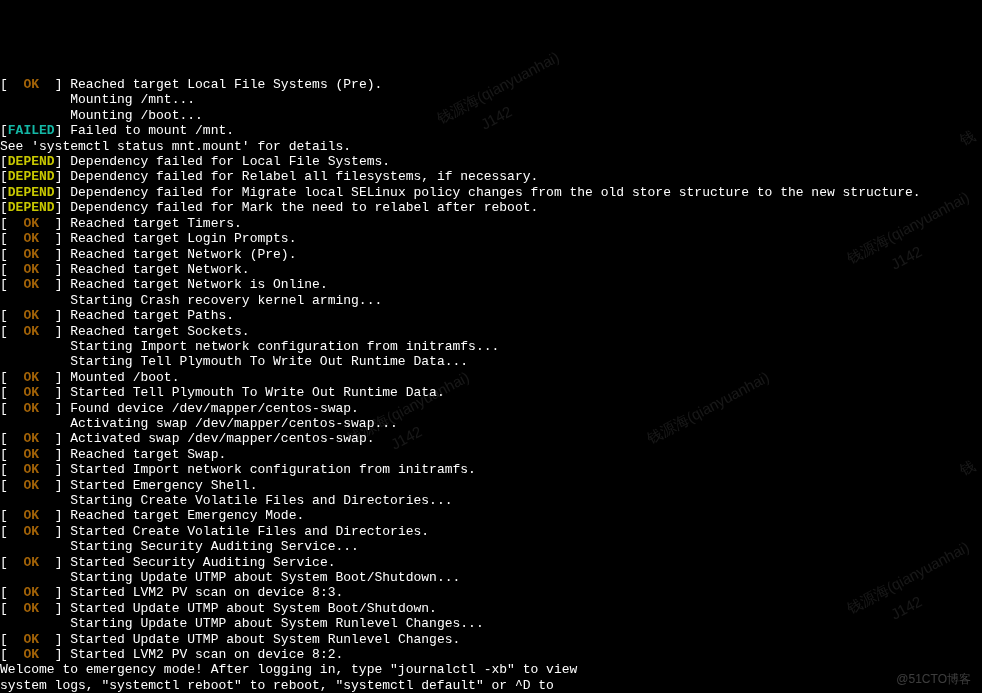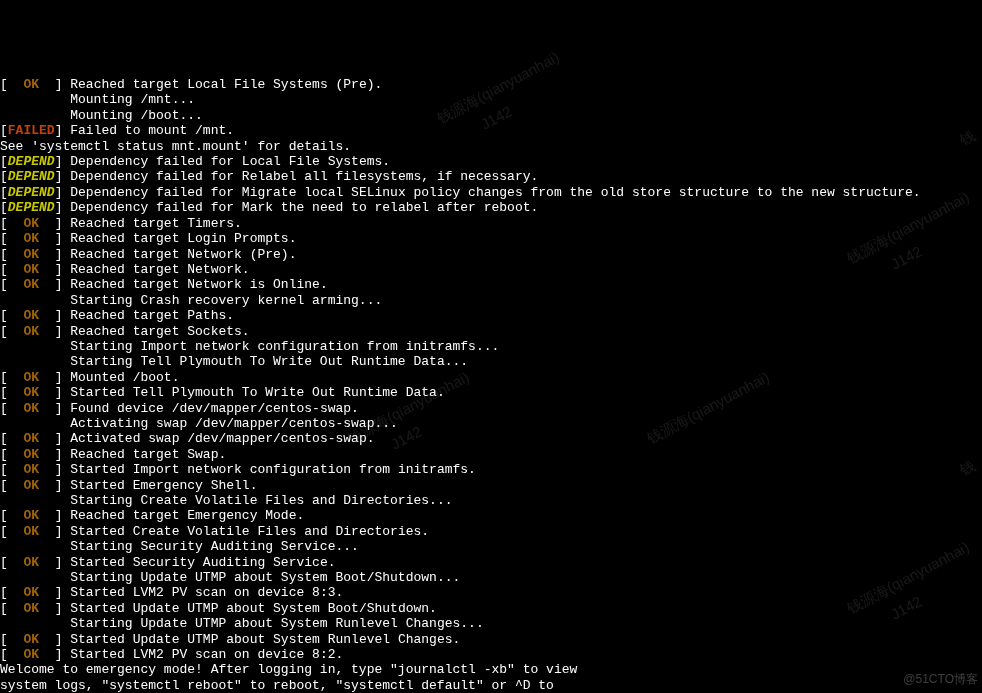--- a/index.html
+++ b/index.html
@@ -1,26 +1,26 @@
 <!DOCTYPE html>
 <html><head>
 <meta charset="utf-8">
 <style>
   html,body{margin:0;padding:0;background:#000;color:#fff;
     font-family:"Courier New",Consolas,monospace;font-size:13px;
     line-height:15.4px;width:982px;height:693px;overflow:hidden;
     letter-spacing:0px;white-space:pre;}
   .term{padding:0;}
   .ok{color:#a16207;font-weight:bold;}
-  .fail{color:#c2410c;font-weight:bold;}
-  .dep{color:#c8c800;font-weight:bold;font-style:italic;}
+  .fail{color:#14b8a6;font-weight:bold;}
+  .dep{color:#c8c800;font-weight:bold;}
   .plain{color:#fff;}
   .wm{position:absolute;color:rgba(200,200,200,0.12);font-size:15px;
     pointer-events:none;transform:rotate(-28deg);font-family:sans-serif;}
-  .wm2{position:absolute;right:4px;bottom:6px;color:rgba(220,220,220,0.28);
+  .wm2{position:absolute;right:11px;bottom:6px;color:rgba(220,220,220,0.28);
     font-size:12px;font-family:sans-serif;pointer-events:none;margin-top:12px;}
 </style>
 </head>
 <body>
 
 
 
 <div class="term" id="term"><div><span class="plain">[</span><span class="ok">  OK  </span><span class="plain">] </span><span class="plain">Reached target Local File Systems (Pre).</span></div><div><span class="plain">         </span><span class="plain">Mounting /mnt...</span></div><div><span class="plain">         </span><span class="plain">Mounting /boot...</span></div><div><span class="plain">[</span><span class="fail">FAILED</span><span class="plain">] </span><span class="plain">Failed to mount /mnt.</span></div><div><span class="plain">See 'systemctl status mnt.mount' for details.</span></div><div><span class="plain">[</span><span class="dep">DEPEND</span><span class="plain">] </span><span class="plain">Dependency failed for Local File Systems.</span></div><div><span class="plain">[</span><span class="dep">DEPEND</span><span class="plain">] </span><span class="plain">Dependency failed for Relabel all filesystems, if necessary.</span></div><div><span class="plain">[</span><span class="dep">DEPEND</span><span class="plain">] </span><span class="plain">Dependency failed for Migrate local SELinux policy changes from the old store structure to the new structure.</span></div><div><span class="plain">[</span><span class="dep">DEPEND</span><span class="plain">] </span><span class="plain">Dependency failed for Mark the need to relabel after reboot.</span></div><div><span class="plain">[</span><span class="ok">  OK  </span><span class="plain">] </span><span class="plain">Reached target Timers.</span></div><div><span class="plain">[</span><span class="ok">  OK  </span><span class="plain">] </span><span class="plain">Reached target Login Prompts.</span></div><div><span class="plain">[</span><span class="ok">  OK  </span><span class="plain">] </span><span class="plain">Reached target Network (Pre).</span></div><div><span class="plain">[</span><span class="ok">  OK  </span><span class="plain">] </span><span class="plain">Reached target Network.</span></div><div><span class="plain">[</span><span class="ok">  OK  </span><span class="plain">] </span><span class="plain">Reached target Network is Online.</span></div><div><span class="plain">         </span><span class="plain">Starting Crash recovery kernel arming...</span></div><div><span class="plain">[</span><span class="ok">  OK  </span><span class="plain">] </span><span class="plain">Reached target Paths.</span></div><div><span class="plain">[</span><span class="ok">  OK  </span><span class="plain">] </span><span class="plain">Reached target Sockets.</span></div><div><span class="plain">         </span><span class="plain">Starting Import network configuration from initramfs...</span></div><div><span class="plain">         </span><span class="plain">Starting Tell Plymouth To Write Out Runtime Data...</span></div><div><span class="plain">[</span><span class="ok">  OK  </span><span class="plain">] </span><span class="plain">Mounted /boot.</span></div><div><span class="plain">[</span><span class="ok">  OK  </span><span class="plain">] </span><span class="plain">Started Tell Plymouth To Write Out Runtime Data.</span></div><div><span class="plain">[</span><span class="ok">  OK  </span><span class="plain">] </span><span class="plain">Found device /dev/mapper/centos-swap.</span></div><div><span class="plain">         </span><span class="plain">Activating swap /dev/mapper/centos-swap...</span></div><div><span class="plain">[</span><span class="ok">  OK  </span><span class="plain">] </span><span class="plain">Activated swap /dev/mapper/centos-swap.</span></div><div><span class="plain">[</span><span class="ok">  OK  </span><span class="plain">] </span><span class="plain">Reached target Swap.</span></div><div><span class="plain">[</span><span class="ok">  OK  </span><span class="plain">] </span><span class="plain">Started Import network configuration from initramfs.</span></div><div><span class="plain">[</span><span class="ok">  OK  </span><span class="plain">] </span><span class="plain">Started Emergency Shell.</span></div><div><span class="plain">         </span><span class="plain">Starting Create Volatile Files and Directories...</span></div><div><span class="plain">[</span><span class="ok">  OK  </span><span class="plain">] </span><span class="plain">Reached target Emergency Mode.</span></div><div><span class="plain">[</span><span class="ok">  OK  </span><span class="plain">] </span><span class="plain">Started Create Volatile Files and Directories.</span></div><div><span class="plain">         </span><span class="plain">Starting Security Auditing Service...</span></div><div><span class="plain">[</span><span class="ok">  OK  </span><span class="plain">] </span><span class="plain">Started Security Auditing Service.</span></div><div><span class="plain">         </span><span class="plain">Starting Update UTMP about System Boot/Shutdown...</span></div><div><span class="plain">[</span><span class="ok">  OK  </span><span class="plain">] </span><span class="plain">Started LVM2 PV scan on device 8:3.</span></div><div><span class="plain">[</span><span class="ok">  OK  </span><span class="plain">] </span><span class="plain">Started Update UTMP about System Boot/Shutdown.</span></div><div><span class="plain">         </span><span class="plain">Starting Update UTMP about System Runlevel Changes...</span></div><div><span class="plain">[</span><span class="ok">  OK  </span><span class="plain">] </span><span class="plain">Started Update UTMP about System Runlevel Changes.</span></div><div><span class="plain">[</span><span class="ok">  OK  </span><span class="plain">] </span><span class="plain">Started LVM2 PV scan on device 8:2.</span></div><div><span class="plain">Welcome to emergency mode! After logging in, type "journalctl -xb" to view</span></div><div><span class="plain">system logs, "systemctl reboot" to reboot, "systemctl default" or ^D to</span></div></div>
 
 <div class="wm" style="top:80px;left:430px;">钱源海(qianyuanhai)</div>

